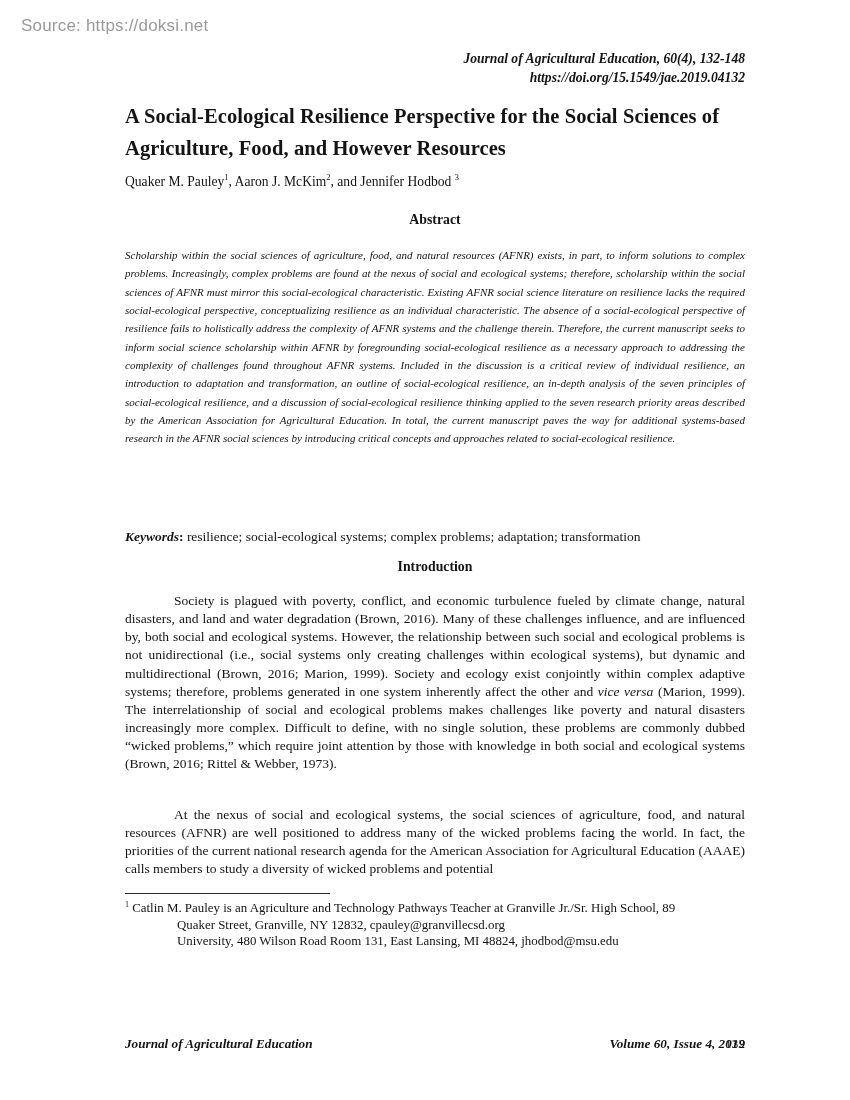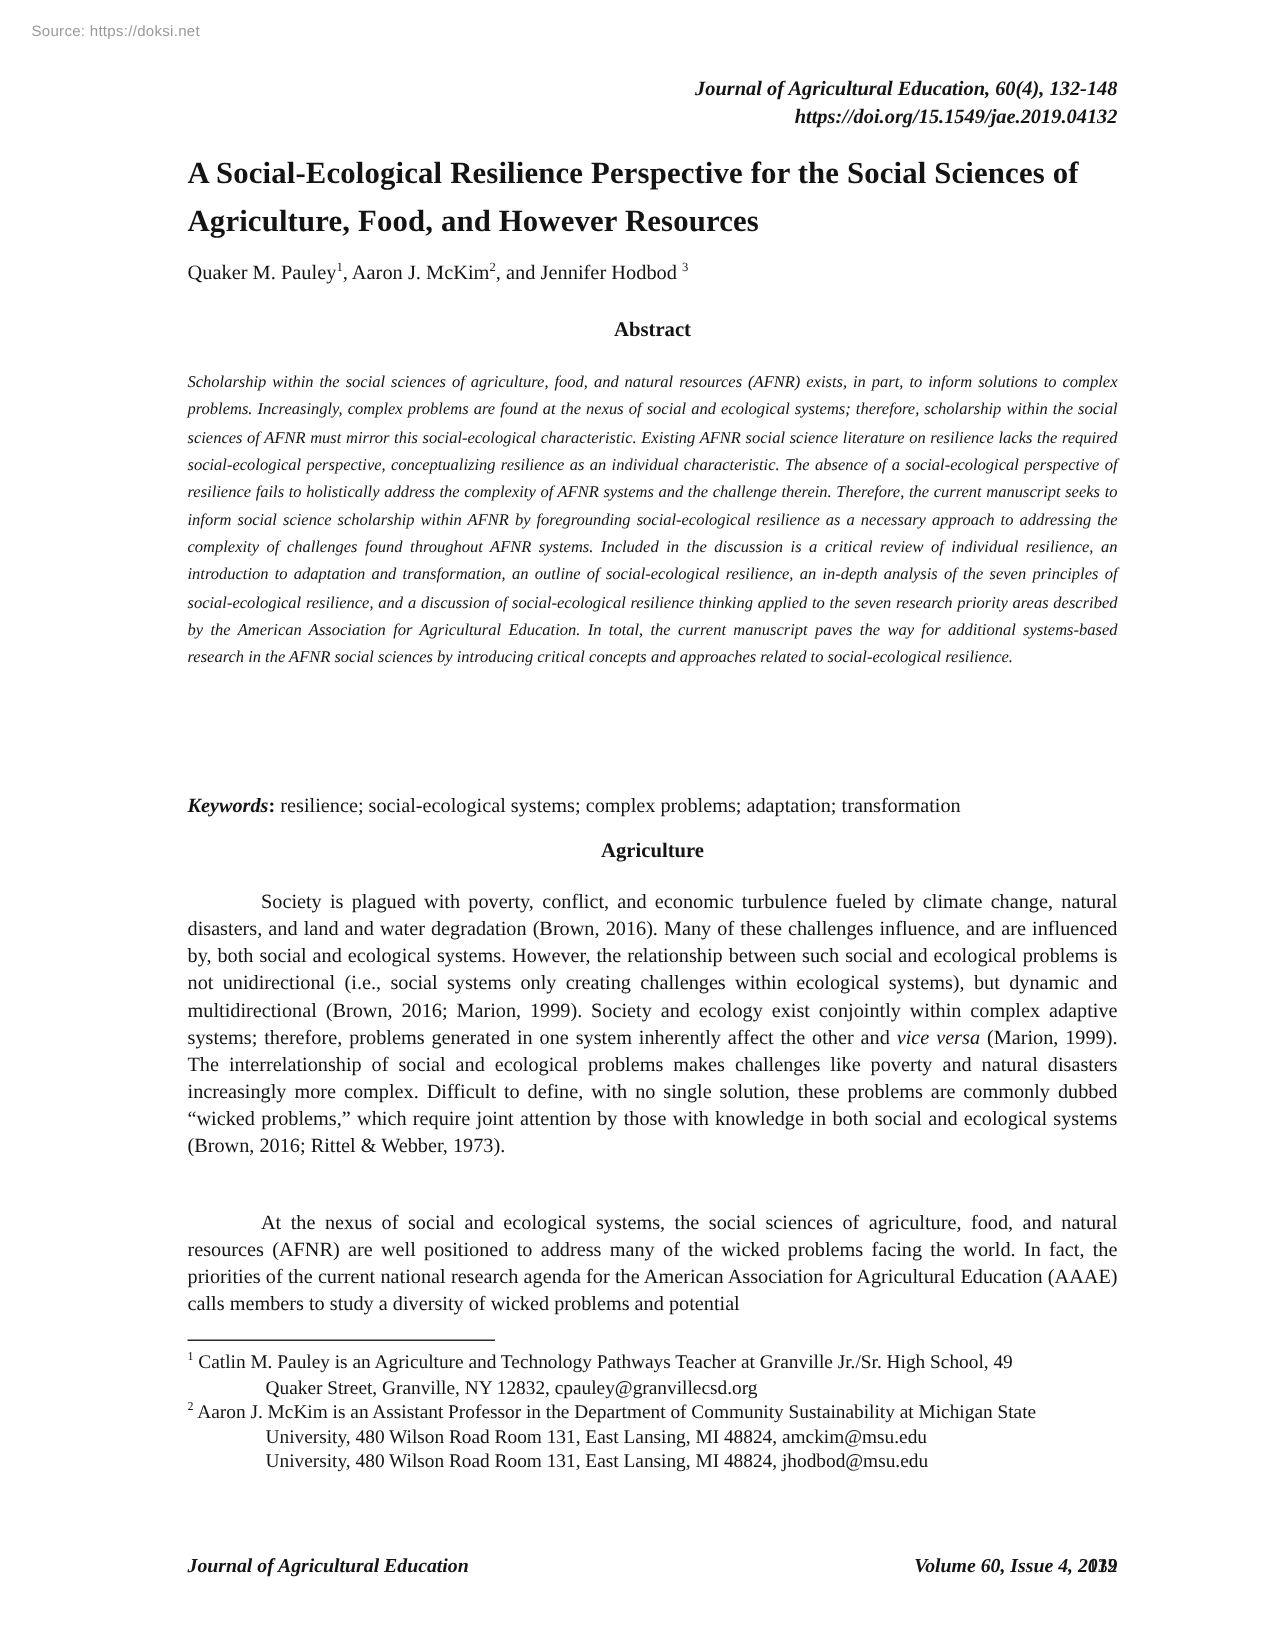--- a/index.html
+++ b/index.html
@@ -10,21 +10,21 @@
     background: #ffffff;
     font-family: "Liberation Serif", serif;
     color: #141414;
     overflow: hidden;
   }
   .source-note {
     position: absolute;
     top: 16px;
     left: 21px;
     font-family: "Liberation Sans", sans-serif;
-    font-size: 10px;
+    font-size: 17px;
     color: #9a9a9a;
     letter-spacing: 0.2px;
   }
   .content {
     position: absolute;
     left: 125px;
     top: 0;
     width: 620px;
   }
   .journal-ref {
@@ -165,37 +165,33 @@
     </div>
 
     <div class="abstract-heading">Abstract</div>
 
     <div class="abstract-body">Scholarship within the social sciences of agriculture, food, and natural resources (AFNR) exists, in part, to inform solutions to complex problems. Increasingly, complex problems are found at the nexus of social and ecological systems; therefore, scholarship within the social sciences of AFNR must mirror this social-ecological characteristic. Existing AFNR social science literature on resilience lacks the required social-ecological perspective, conceptualizing resilience as an individual characteristic. The absence of a social-ecological perspective of resilience fails to holistically address the complexity of AFNR systems and the challenge therein. Therefore, the current manuscript seeks to inform social science scholarship within AFNR by foregrounding social-ecological resilience as a necessary approach to addressing the complexity of challenges found throughout AFNR systems. Included in the discussion is a critical review of individual resilience, an introduction to adaptation and transformation, an outline of social-ecological resilience, an in-depth analysis of the seven principles of social-ecological resilience, and a discussion of social-ecological resilience thinking applied to the seven research priority areas described by the American Association for Agricultural Education. In total, the current manuscript paves the way for additional systems-based research in the AFNR social sciences by introducing critical concepts and approaches related to social-ecological resilience.</div>
 
     <div class="keywords">
       <span class="kw-label">Keywords</span><span class="kw-colon">: </span><span>resilience; social-ecological systems; complex problems; adaptation; transformation</span>
     </div>
 
-    <div class="section-heading">Agriculture</div>
+    <div class="section-heading">Introduction</div>
 
     <div class="para para-1">
       <span>Society is plagued with poverty, conflict, and economic turbulence fueled by climate change, natural disasters, and land and water degradation (Brown, 2016). Many of these challenges influence, and are influenced by, both social and ecological systems. However, the relationship between such social and ecological problems is not unidirectional (i.e., social systems only creating challenges within ecological systems), but dynamic and multidirectional (Brown, 2016; Marion, 1999). Society and ecology exist conjointly within complex adaptive systems; therefore, problems generated in one system inherently affect the other and </span><span class="italic">vice versa</span><span> (Marion, 1999). The interrelationship of social and ecological problems makes challenges like poverty and natural disasters increasingly more complex. Difficult to define, with no single solution, these problems are commonly dubbed “wicked problems,” which require joint attention by those with knowledge in both social and ecological systems (Brown, 2016; Rittel &amp; Webber, 1973).</span>
     </div>
 
     <div class="para para-2">At the nexus of social and ecological systems, the social sciences of agriculture, food, and natural resources (AFNR) are well positioned to address many of the wicked problems facing the world. In fact, the priorities of the current national research agenda for the American Association for Agricultural Education (AAAE) calls members to study a diversity of wicked problems and potential</div>
 
     <div class="footnote-block">
       <hr class="footnote-rule">
       <div class="footnote">
-        <div class="fn-line1"><sup>1</sup><span> Catlin M. Pauley is an Agriculture and Technology Pathways Teacher at Granville Jr./Sr. High School, 49</span></div>
+        <div class="fn-line1"><sup>1</sup><span> Catlin M. Pauley is an Agriculture and Technology Pathways Teacher at Granville Jr./Sr. High School, 89</span></div>
         <div class="fn-line2">Quaker Street, Granville, NY 12832, cpauley@granvillecsd.org</div>
-      </div>
-      <div class="footnote">
-        <div class="fn-line1"><sup>2</sup><span> Aaron J. McKim is an Assistant Professor in the Department of Community Sustainability at Michigan State</span></div>
-        <div class="fn-line2">University, 480 Wilson Road Room 131, East Lansing, MI 48824, amckim@msu.edu</div>
       </div>
       <div class="footnote">
         <div class="fn-line2">University, 480 Wilson Road Room 131, East Lansing, MI 48824, jhodbod@msu.edu</div>
       </div>
     </div>
 
     <div class="page-footer">
       <span class="footer-center">132</span>
       <span class="footer-left">Journal of Agricultural Education</span>
       <span class="footer-right">Volume 60, Issue 4, 2019</span>

